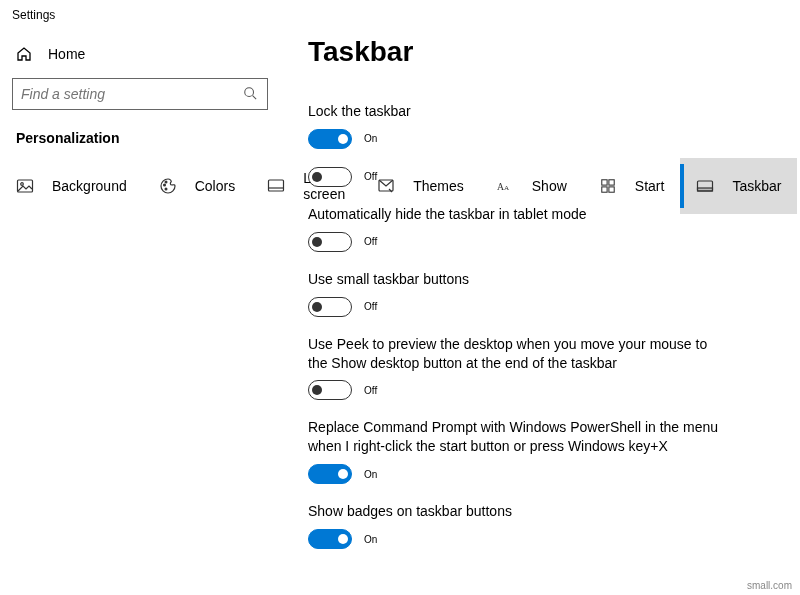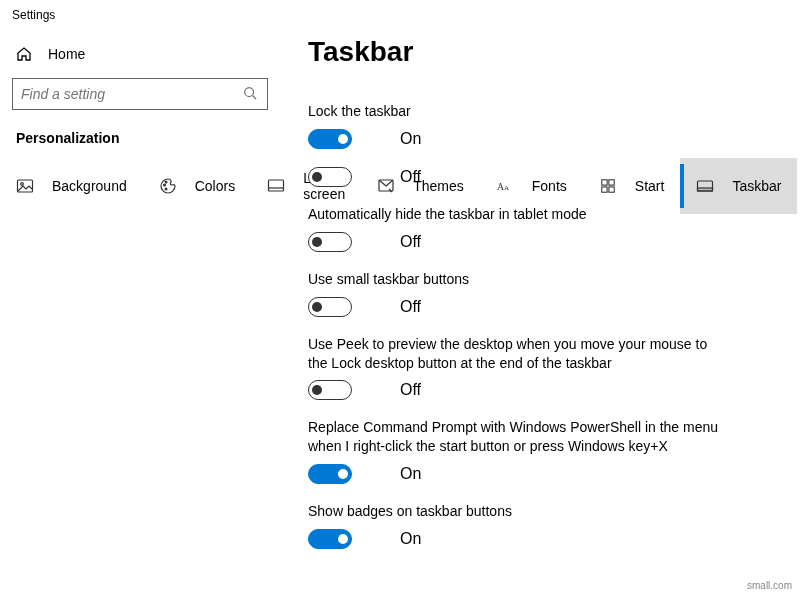--- a/index.html
+++ b/index.html
@@ -126,21 +126,21 @@
       border: 1px solid #0078d4;
     }
     .toggle.on .knob {
       position: absolute;
       right: 3px; top: 50%;
       transform: translateY(-50%);
       width: 10px; height: 10px;
       border-radius: 50%;
       background: #fff;
     }
-    .toggle-state { font-size: 16px; margin-left: 36px; }
+    .toggle-state { font-size: 10px; }
     .watermark {
       position: fixed;
       bottom: 4px; right: 8px;
       font-size: 10px;
       color: #888;
     }
     svg { display: block; }
   </style>
 </head>
 <body>
@@ -214,21 +214,21 @@
         </span>
         <span class="label">Themes</span>
       </div>
       <div class="nav-item">
         <span class="icon">
           <svg viewBox="0 0 18 18" width="16" height="16" fill="currentColor">
             <text x="0" y="14" font-size="11" font-family="serif">A</text>
               <text x="8" y="14" font-size="8" font-family="serif">A</text>
           </svg>
         </span>
-        <span class="label">Fonts</span>
+        <span class="label">Show</span>
       </div>
       <div class="nav-item">
         <span class="icon">
           <svg viewBox="0 0 18 18" width="16" height="16" fill="none" stroke="currentColor" stroke-width="1.2">
             <rect x="2" y="2" width="6" height="6"></rect>
               <rect x="10" y="2" width="6" height="6"></rect>
               <rect x="2" y="10" width="6" height="6"></rect>
               <rect x="10" y="10" width="6" height="6"></rect>
           </svg>
         </span>
@@ -278,21 +278,21 @@
         <div class="setting-block">
           <div class="setting-label">Use small taskbar buttons</div>
           <div class="toggle-row">
             <div class="toggle off">
               <div class="knob"></div>
             </div>
             <span class="toggle-state">Off</span>
           </div>
         </div>
         <div class="setting-block">
-          <div class="setting-label">Use Peek to preview the desktop when you move your mouse to the Lock desktop button at the end of the taskbar</div>
+          <div class="setting-label">Use Peek to preview the desktop when you move your mouse to the Show desktop button at the end of the taskbar</div>
           <div class="toggle-row">
             <div class="toggle off">
               <div class="knob"></div>
             </div>
             <span class="toggle-state">Off</span>
           </div>
         </div>
         <div class="setting-block">
           <div class="setting-label">Replace Command Prompt with Windows PowerShell in the menu when I right-click the start button or press Windows key+X</div>
           <div class="toggle-row">

